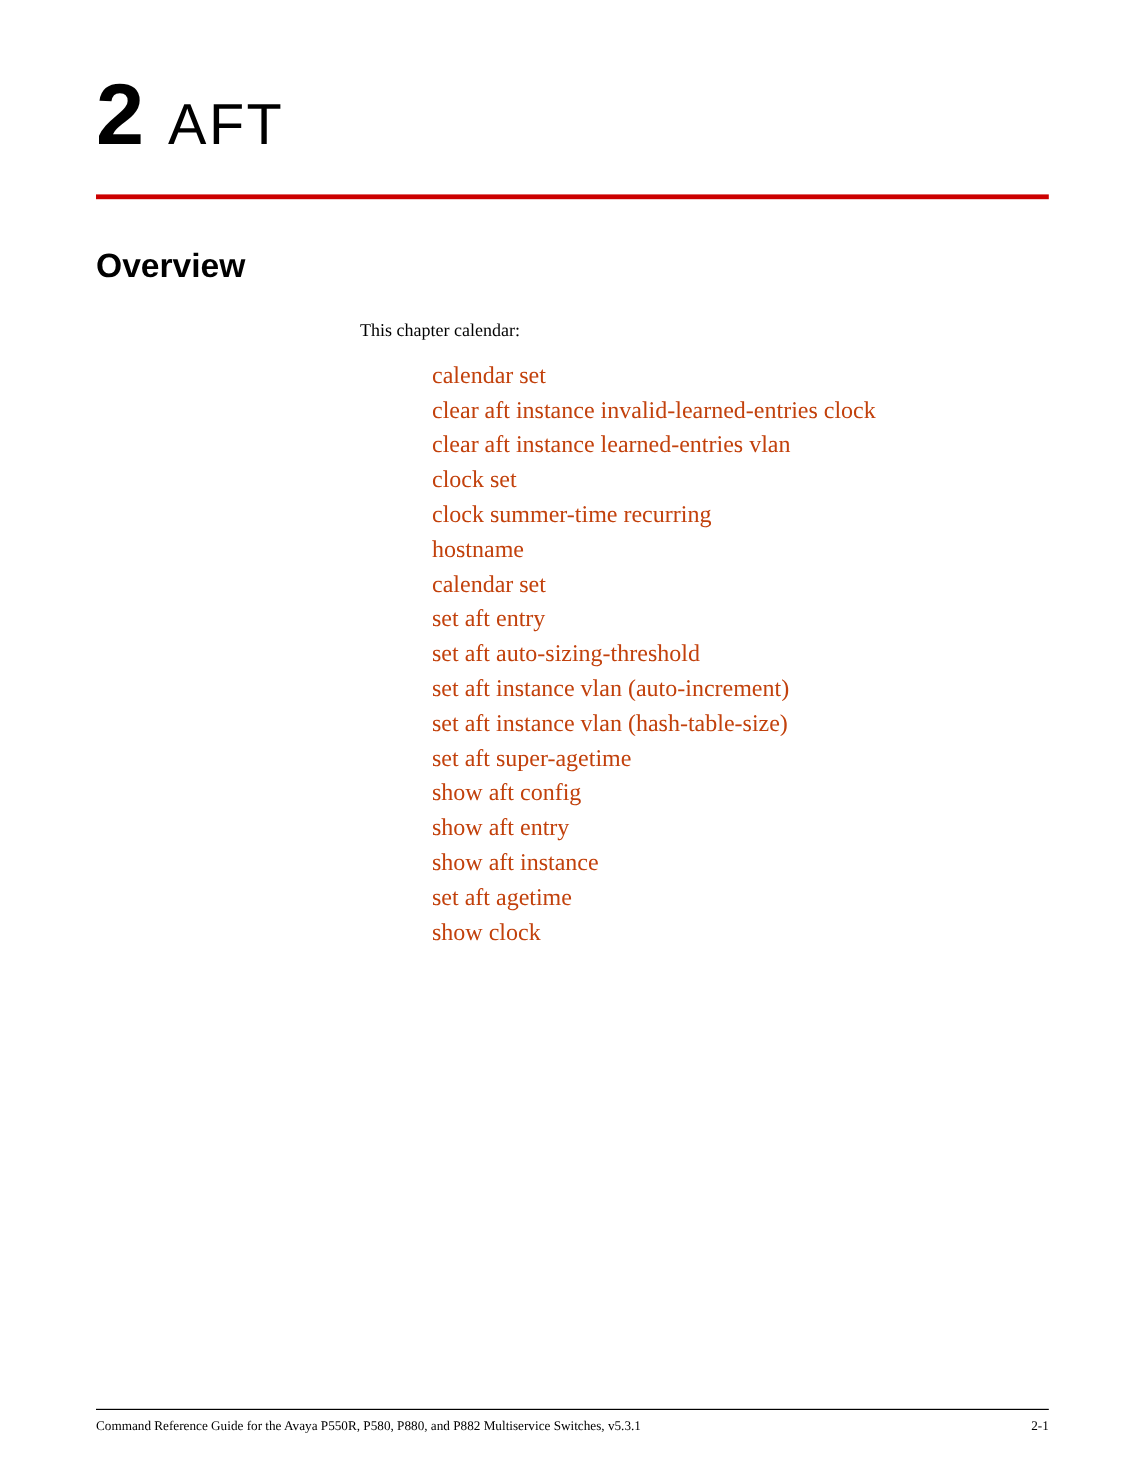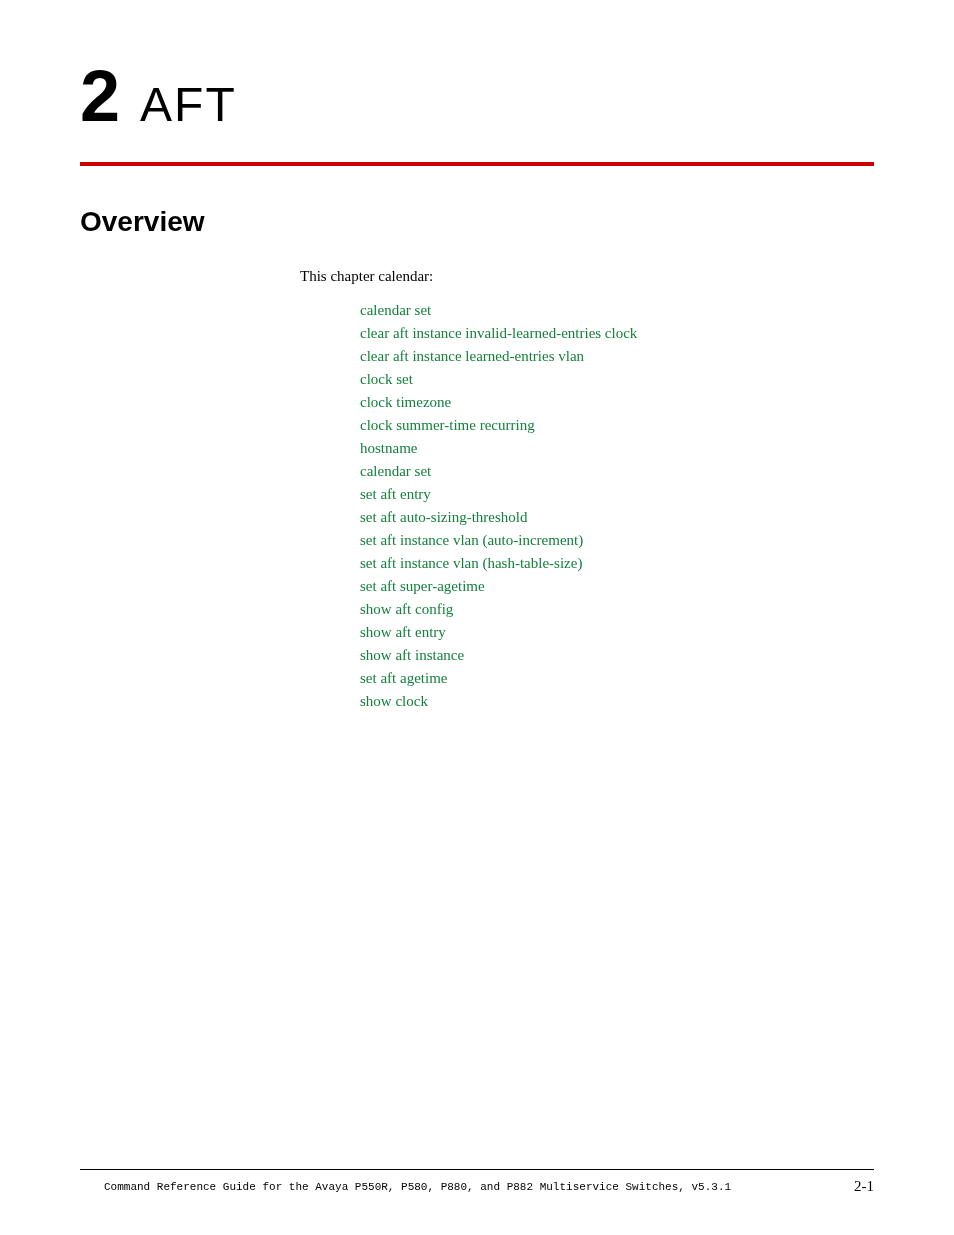--- a/index.html
+++ b/index.html
@@ -68,22 +68,22 @@
     }
 
     .links-list {
       margin-left: 280px;
       display: flex;
       flex-direction: column;
       gap: 4px;
     }
 
     .doc-link {
-      color: #15803d;
-      font-size: 15px;
+      color: #c2410c;
+      font-size: 20px;
       font-family: Times New Roman, serif;
       text-decoration: none;
       cursor: pointer;
       display: block;
       padding: 1px 0;
     }
 
     .footer {
       position: absolute;
       bottom: 40px;
@@ -91,27 +91,26 @@
       right: 80px;
       display: flex;
       justify-content: space-between;
       align-items: center;
       border-top: 1px solid #000000;
       padding-top: 8px;
     }
 
     .footer-text {
       font-size: 11px;
-      font-family: Liberation Mono, monospace;
+      font-family: Liberation Serif, serif;
       color: #000000;
-      margin-left: 24px;
     }
 
     .footer-page {
-      font-size: 15px;
+      font-size: 11px;
       font-family: Times New Roman, serif;
       color: #000000;
     }
   </style>
 </head>
 <body>
 
 <div class="page">
 
   <div class="chapter-header">
@@ -123,21 +122,20 @@
 
   <div class="overview-title">Overview</div>
 
   <div class="chapter-desc">This chapter calendar:</div>
 
   <div class="links-list" id="links-container">
   <a class="doc-link" href="#">calendar set</a>
       <a class="doc-link" href="#">clear aft instance invalid-learned-entries clock</a>
       <a class="doc-link" href="#">clear aft instance learned-entries vlan</a>
       <a class="doc-link" href="#">clock set</a>
-      <a class="doc-link" href="#">clock timezone</a>
       <a class="doc-link" href="#">clock summer-time recurring</a>
       <a class="doc-link" href="#">hostname</a>
       <a class="doc-link" href="#">calendar set</a>
       <a class="doc-link" href="#">set aft entry</a>
       <a class="doc-link" href="#">set aft auto-sizing-threshold</a>
       <a class="doc-link" href="#">set aft instance vlan (auto-increment)</a>
       <a class="doc-link" href="#">set aft instance vlan (hash-table-size)</a>
       <a class="doc-link" href="#">set aft super-agetime</a>
       <a class="doc-link" href="#">show aft config</a>
       <a class="doc-link" href="#">show aft entry</a>

